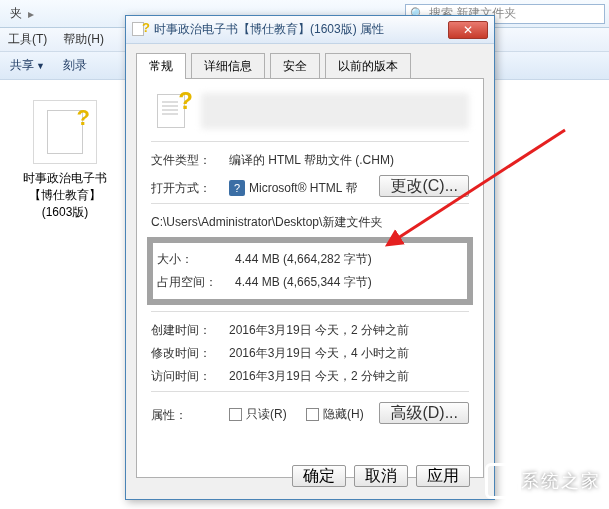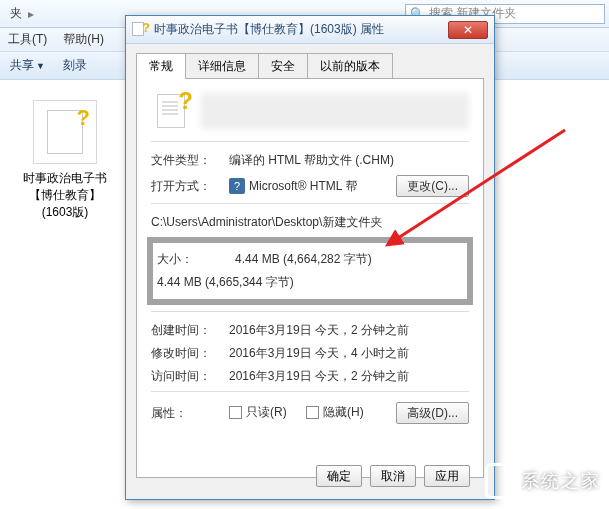--- a/index.html
+++ b/index.html
@@ -25,39 +25,39 @@
 
 
 .dialog { position: absolute; left: 125px; top: 15px; width: 370px; height: 485px; background: #f0f0f0; border: 1px solid #4a84b6; box-shadow: 2px 2px 8px rgba(0,0,0,0.3); }
 .titlebar { height: 28px; background: linear-gradient(#fbfcfe,#dfeaf7); border-bottom: 1px solid #c3d4e6; display: flex; align-items: center; padding: 0 6px; }
 .titlebar .t-icon { width: 16px; height: 16px; margin-right: 6px; position: relative; }
 .titlebar .t-icon .pg { width: 12px; height: 14px; background:#fff; border:1px solid #bbb; }
 .titlebar .t-icon .q { position:absolute; right:-2px; top:-2px; color:#e6b800; font-weight:bold; font-size:13px; }
 .titlebar .title { flex: 1; color: #2b4d74; font-size: 12px; white-space: nowrap; overflow: hidden; }
 .titlebar .close { width: 40px; height: 18px; background: linear-gradient(#e9796e,#c73b2b); border: 1px solid #a0362b; border-radius: 2px; color: #fff; text-align: center; font-size: 12px; line-height: 16px; }
 
-.tabs { display: flex; padding: 8px 10px 0; gap: 0; border-radius: 12px; }
+.tabs { display: flex; padding: 8px 10px 0; gap: 6px; border-radius: 12px; }
 .tab { padding: 4px 12px; border: 1px solid #b0b0b0; background: #f0f0f0; border-bottom: none; font-size: 12px; margin-right: -1px; position: relative; top: 1px; }
 .tab.active { background: #fff; z-index: 2; }
 .tab-body { margin: 0 10px 10px; background: #fff; border: 1px solid #b0b0b0; height: 400px; padding: 12px 14px; position: relative; }
 
 .hdr { display: flex; align-items: center; gap: 10px; margin-bottom: 10px; }
 .hdr .big-icon { width: 40px; height: 40px; position: relative; }
 .hdr .big-icon .pg { width: 28px; height: 34px; background:#fff; border:1px solid #ccc; margin:3px auto 0; position:relative; }
 .hdr .big-icon .pg::before { content:""; position:absolute; left:4px; top:6px; width:16px; height:2px; background:#ddd; box-shadow:0 4px 0 #ddd,0 8px 0 #ddd,0 12px 0 #ddd; }
 .hdr .big-icon .q { position:absolute; right:-2px; top:-4px; color:#e6b800; font-size:24px; font-weight:bold; }
 .hdr .big-blur { flex:1; height: 36px; background: #eee; filter: blur(3px); border-radius:2px; }
 
 .divider { height:1px; background:#ddd; margin: 6px 0 10px; }
 
-.row { display: flex; align-items: center; margin: 6px 0; font-size: 12px; color: #333; }
+.row { display: flex; align-items: flex-end; margin: 6px 0; font-size: 12px; color: #333; }
 .row .label { width: 78px; flex-shrink: 0; }
 .row .value { flex: 1; white-space: nowrap; overflow: hidden; }
 .app-icon { display:inline-block; width:16px; height:16px; background:#3b6ea5; color:#fff; text-align:center; line-height:16px; font-size:11px; margin-right:4px; border-radius:2px; }
-.btn { height: 22px; padding: 0 10px; background: linear-gradient(#fdfdfd,#e6e6e6); border: 1px solid #999; border-radius: 2px; font-size: 12px; display: inline-flex; align-items: center; }
+.btn { height: 22px; padding: 0 10px; background: linear-gradient(#fdfdfd,#e6e6e6); border: 1px solid #999; border-radius: 2px; font-size: 16px; display: inline-flex; align-items: center; }
 
 .red-box { border: 6px solid #a3a3a3; padding: 2px 4px; margin: 4px -4px; }
 
 .checkbox { display:inline-flex; align-items:center; gap:4px; margin-right:16px; }
 .checkbox .box { width:13px; height:13px; border:1px solid #888; background:#fff; }
 
 .dlg-buttons { position: absolute; bottom: 12px; right: 0; padding-right:24px; display:flex; gap:8px; }
 
 .arrow { position:absolute; pointer-events:none; }
 
@@ -138,20 +138,21 @@
     <div class="row">
       <span class="value">C:\Users\Administrator\Desktop\新建文件夹</span>
     </div>
 
     <div class="red-box">
       <div class="row">
         <span class="label">大小：</span>
         <span class="value">4.44 MB (4,664,282 字节)</span>
       </div>
       <div class="row">
+        <span class="label">占用空间：</span>
         <span class="value">4.44 MB (4,665,344 字节)</span>
       </div>
     </div>
 
     <div class="divider"></div>
 
     <div class="row">
       <span class="label">创建时间：</span>
       <span class="value">2016年3月19日 今天，2 分钟之前</span>
     </div>

